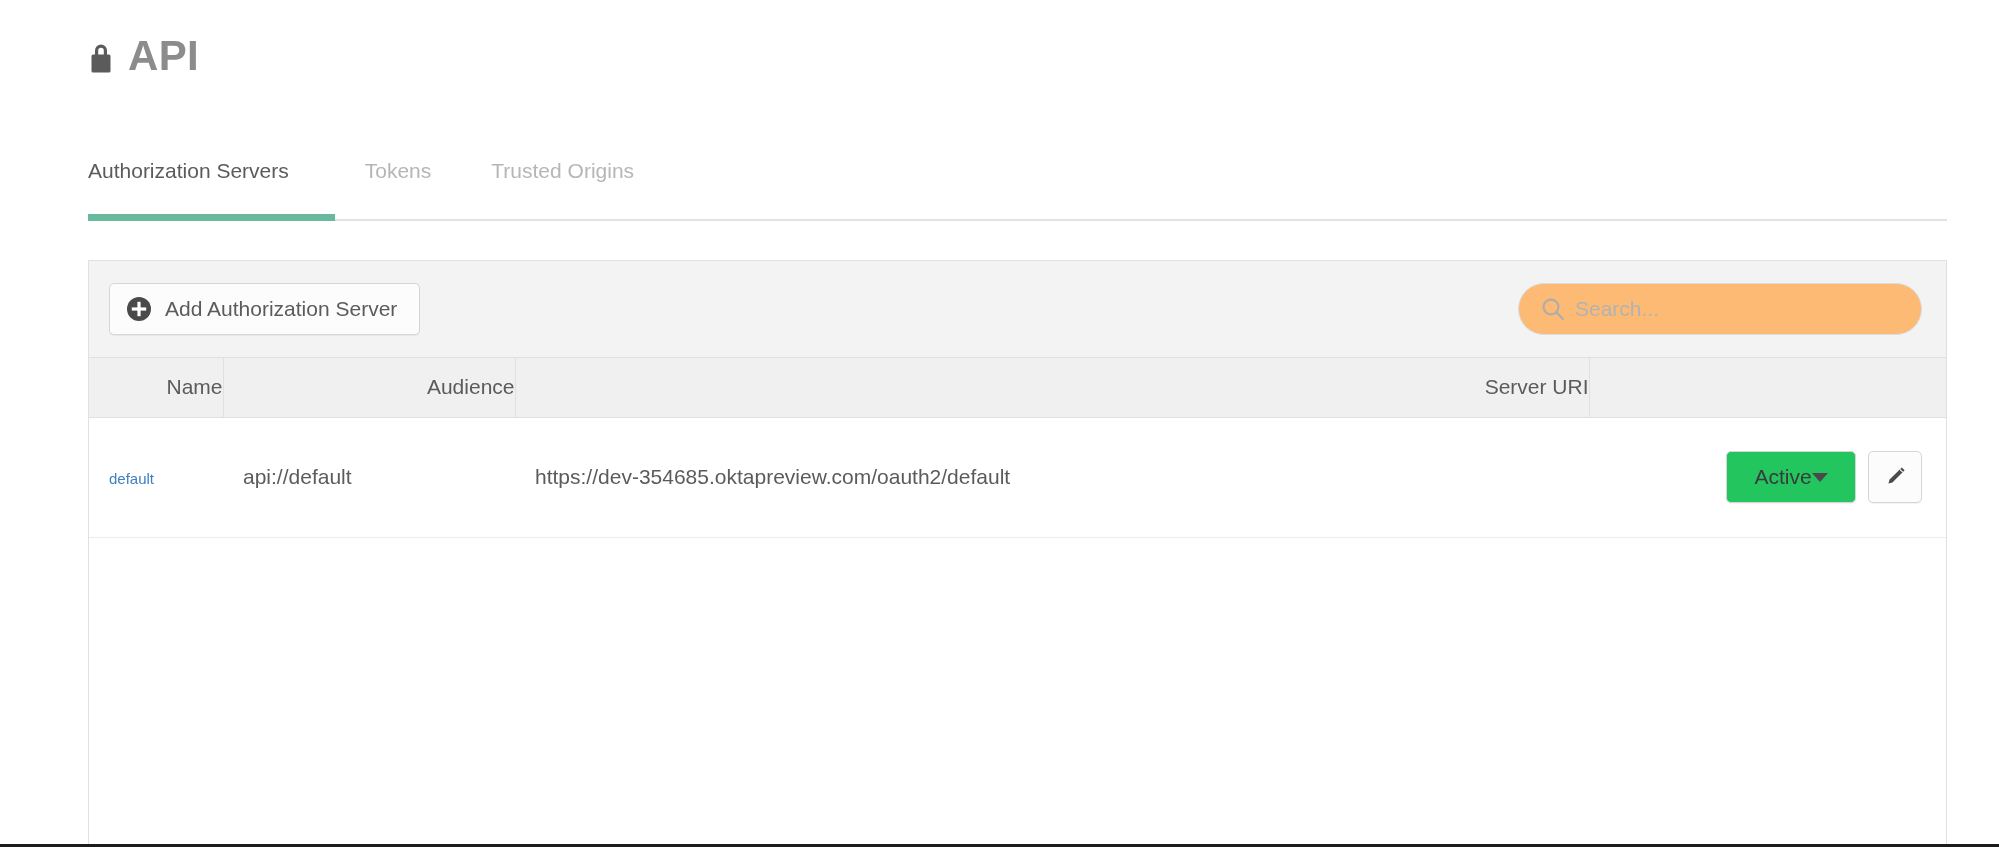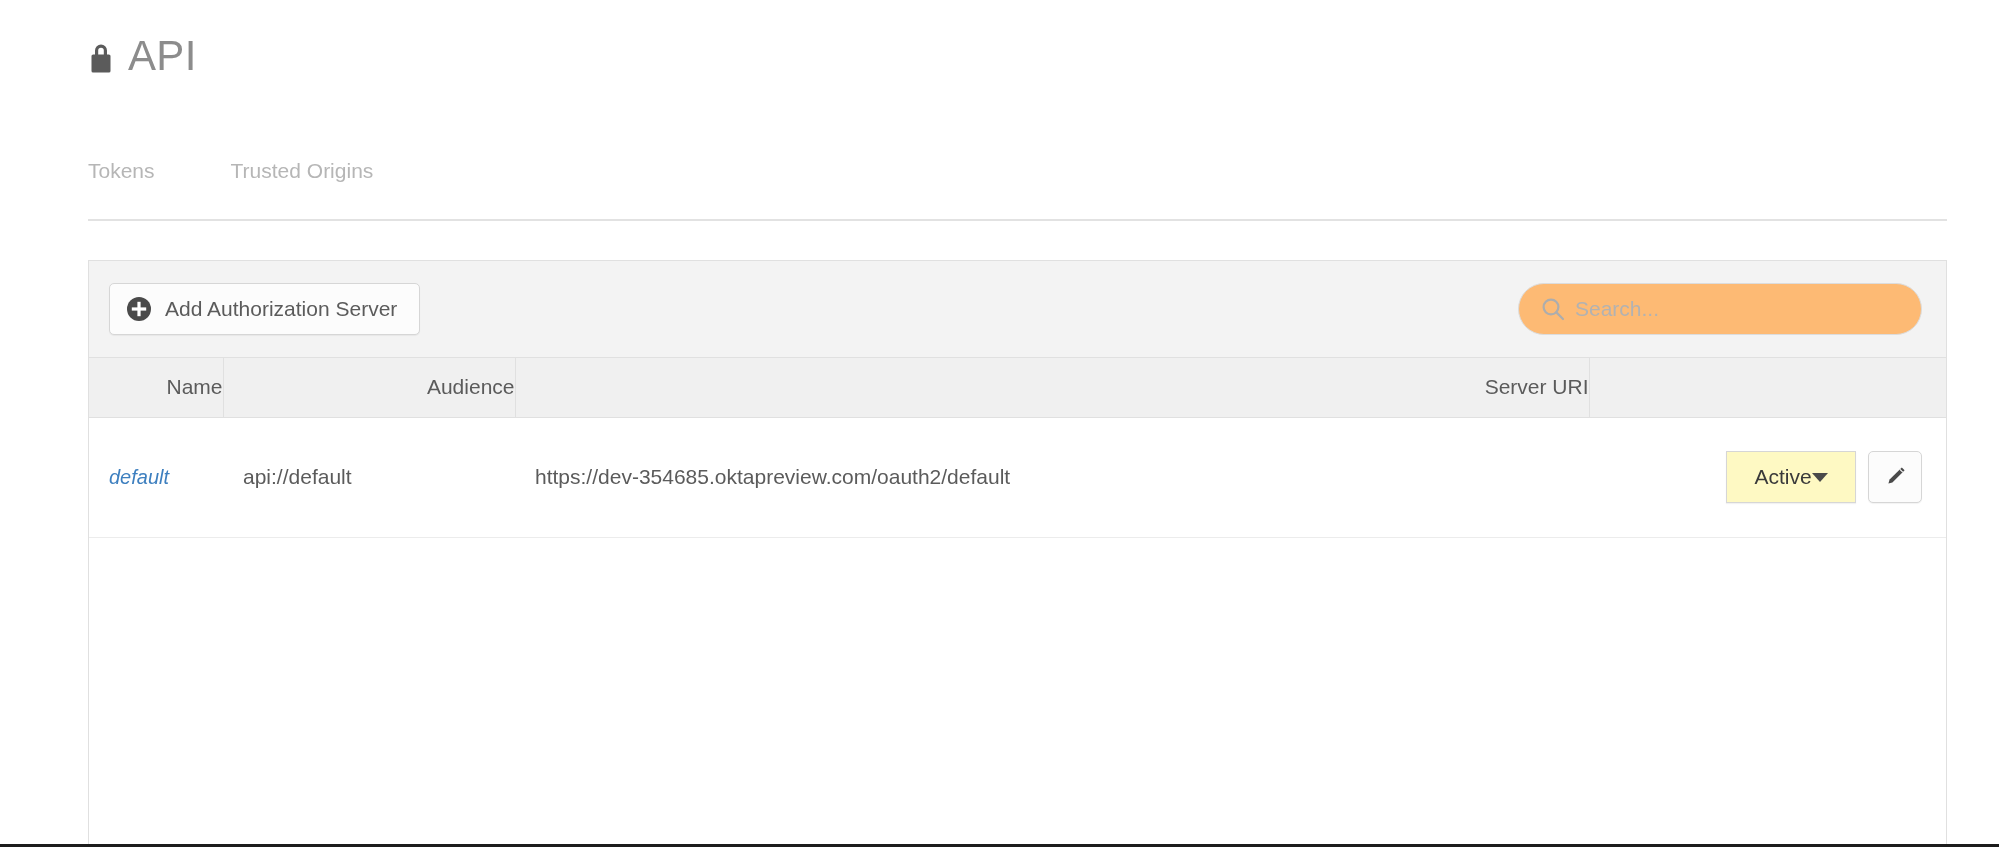--- a/index.html
+++ b/index.html
@@ -32,21 +32,21 @@
   }
   .lock-icon {
     display: block;
     width: 26px;
     height: 34px;
     position: relative;
     top: 2px;
   }
   .page-title {
     font-size: 42px;
-    font-weight: 400;
+    font-weight: 700;
     color: #8c8c8c;
     letter-spacing: 0.3px;
     line-height: 1;
   }
 
   
   .tabbar {
     position: absolute;
     left: 88px;
     top: 146px;
@@ -177,41 +177,40 @@
   }
   .col-name    { width: 134px; }
   .col-aud     { width: 292px; }
   .col-issuer  { width: 1074px; }
   .col-actions { width: 357px; }
 
   .cell-link {
     color: #3d7fbf;
     text-decoration: none;
     cursor: pointer;
-    font-size: 20px;
-    font-style: italic;
+    font-size: 15px;
   }
 
   .actions-cell { padding: 0 24px 0 0 !important; }
   .actions {
     display: flex;
     align-items: center;
     justify-content: flex-end;
     gap: 12px;
   }
   .status-select {
     display: inline-flex;
     align-items: center;
     justify-content: center;
     height: 52px;
     min-width: 130px;
     padding: 0 16px;
-    background: #fef9c3;
+    background: #22c55e;
     border: 1px solid #d6d6d6;
-    border-radius: 0;
+    border-radius: 5px;
     box-shadow: 0 1px 1px rgba(0,0,0,0.05);
     font-size: 21px;
     color: #3a3a3a;
     cursor: pointer;
   }
   .caret {
     width: 0; height: 0;
     border-left: 8px solid transparent;
     border-right: 8px solid transparent;
     border-top: 9px solid #4a4a4a;
@@ -248,20 +247,23 @@
       <svg viewBox="0 0 26 34" width="26" height="34" aria-hidden="true">
         <path d="M7 14 V9.5 a6 6 0 0 1 12 0 V14 h-3.2 V9.5 a2.8 2.8 0 0 0 -5.6 0 V14 Z" fill="#5b5b5b"></path>
         <rect x="3.5" y="13.5" width="19" height="18" rx="1.6" fill="#5b5b5b"></rect>
       </svg>
     </span>
     <span class="page-title">API</span>
   </div>
 
   <div class="tabbar">
     <div class="tabs">
+      <div class="tab active">
+        <span>Authorization Servers</span>
+      </div>
       <div class="tab">
         <span>Tokens</span>
       </div>
       <div class="tab">
         <span>Trusted Origins</span>
       </div>
     </div>
   </div>
 
   <div class="panel">

